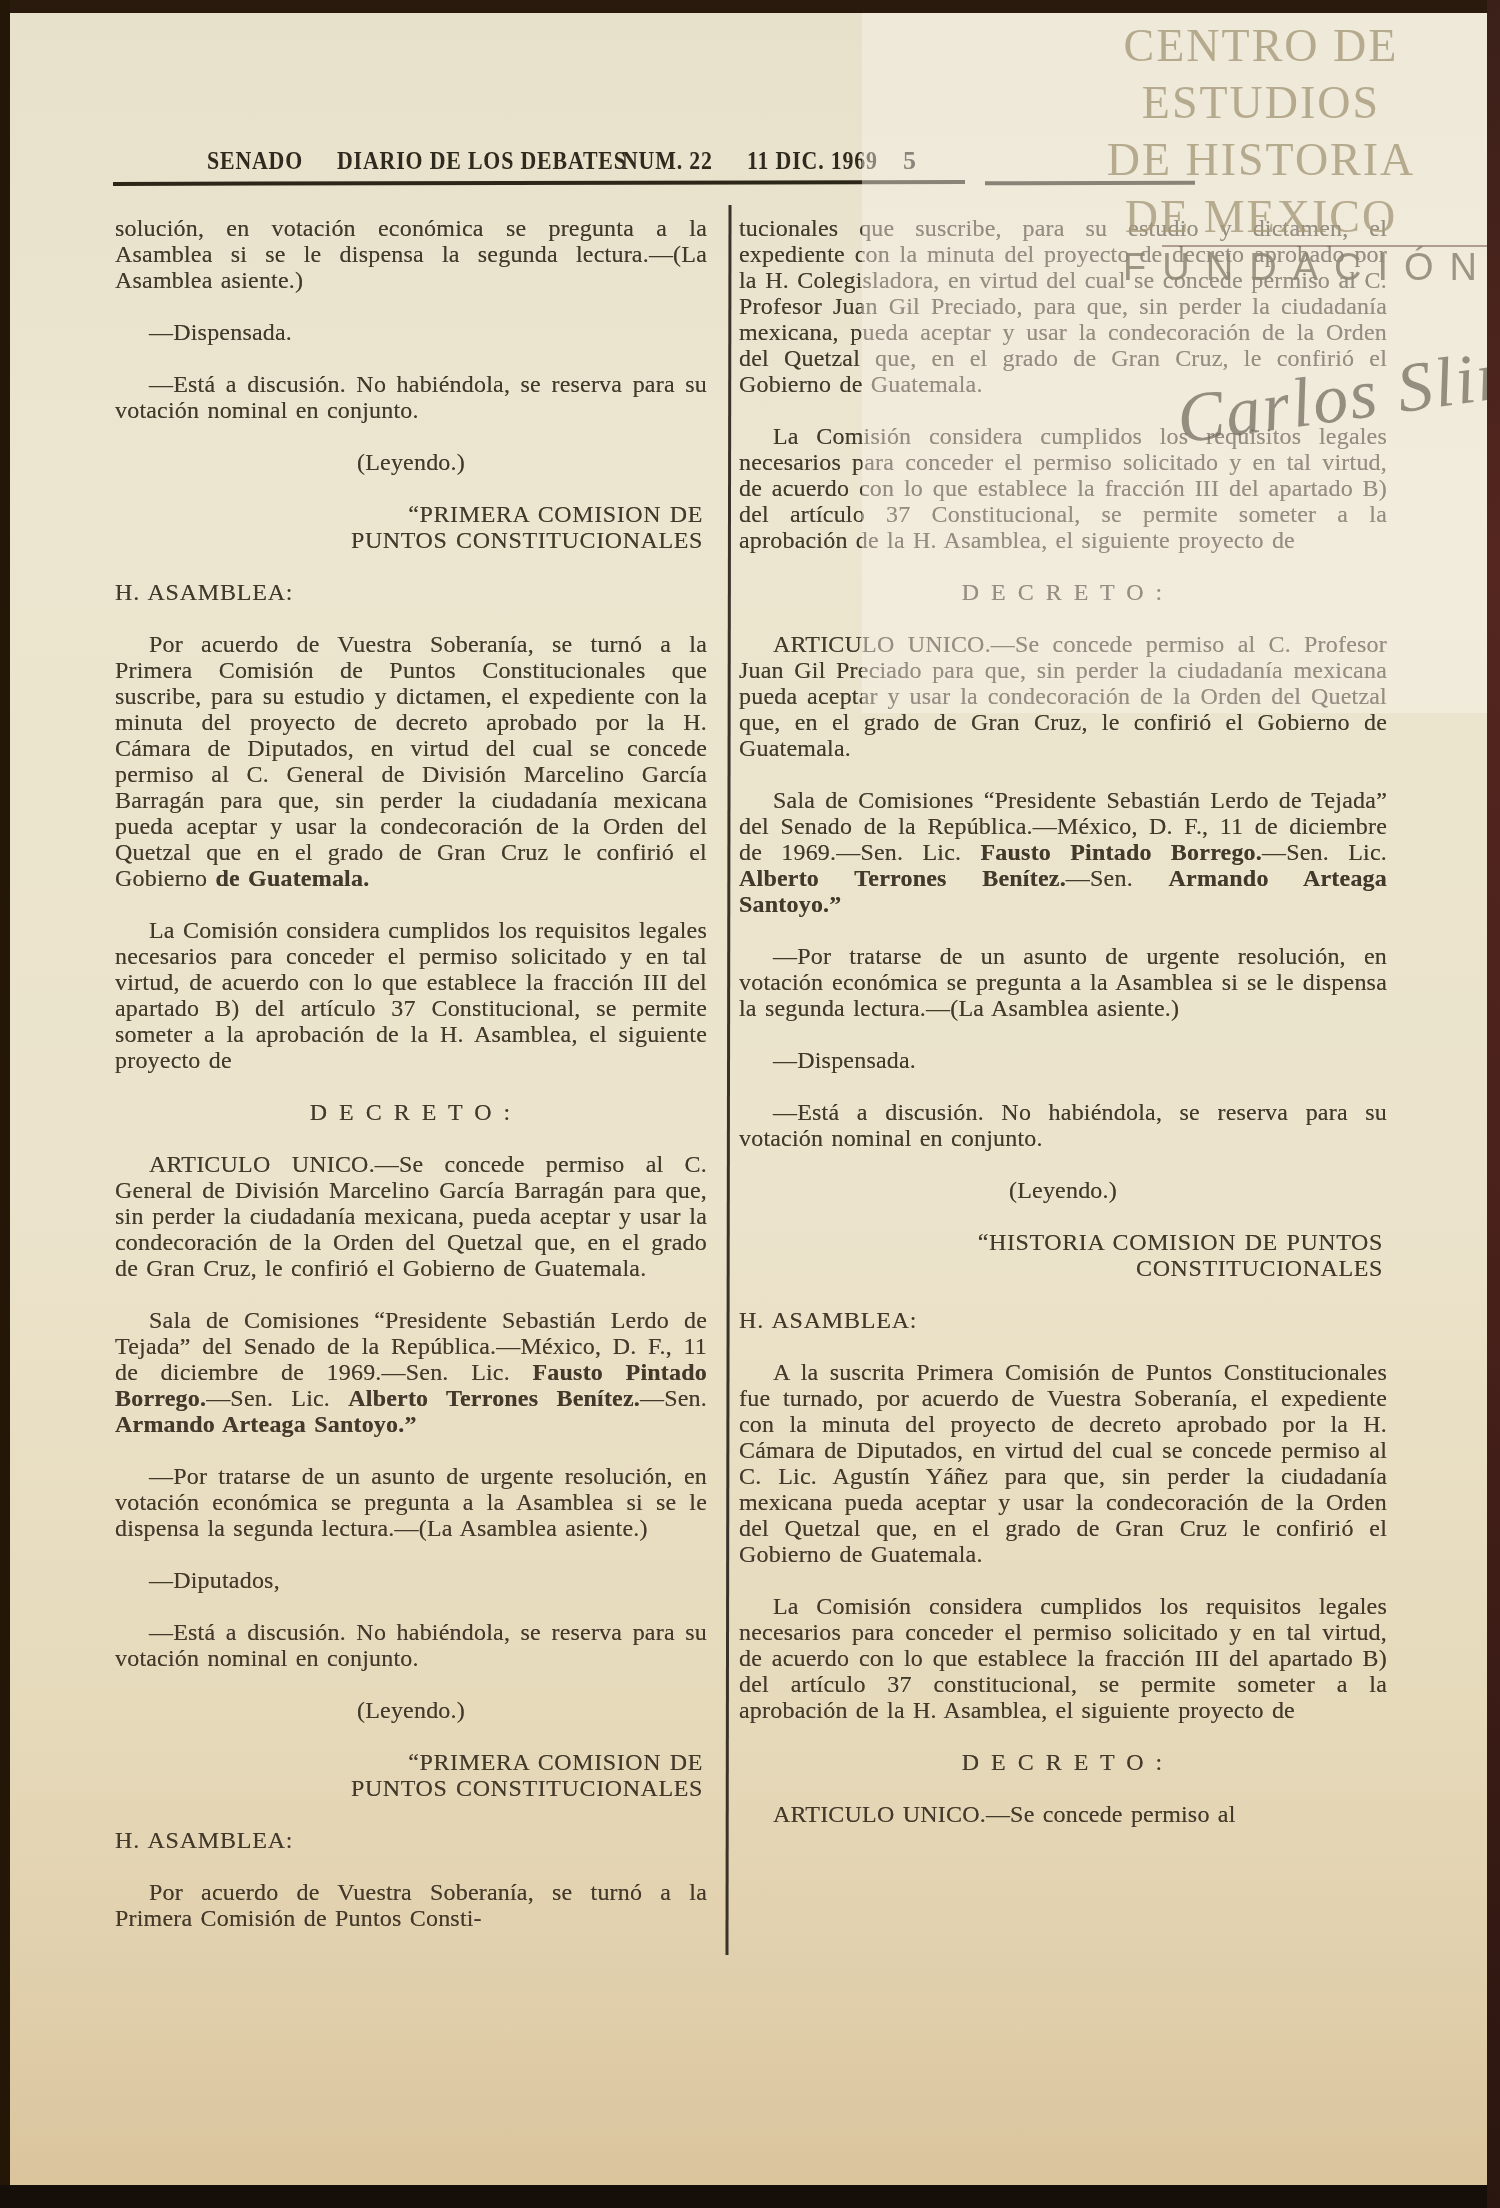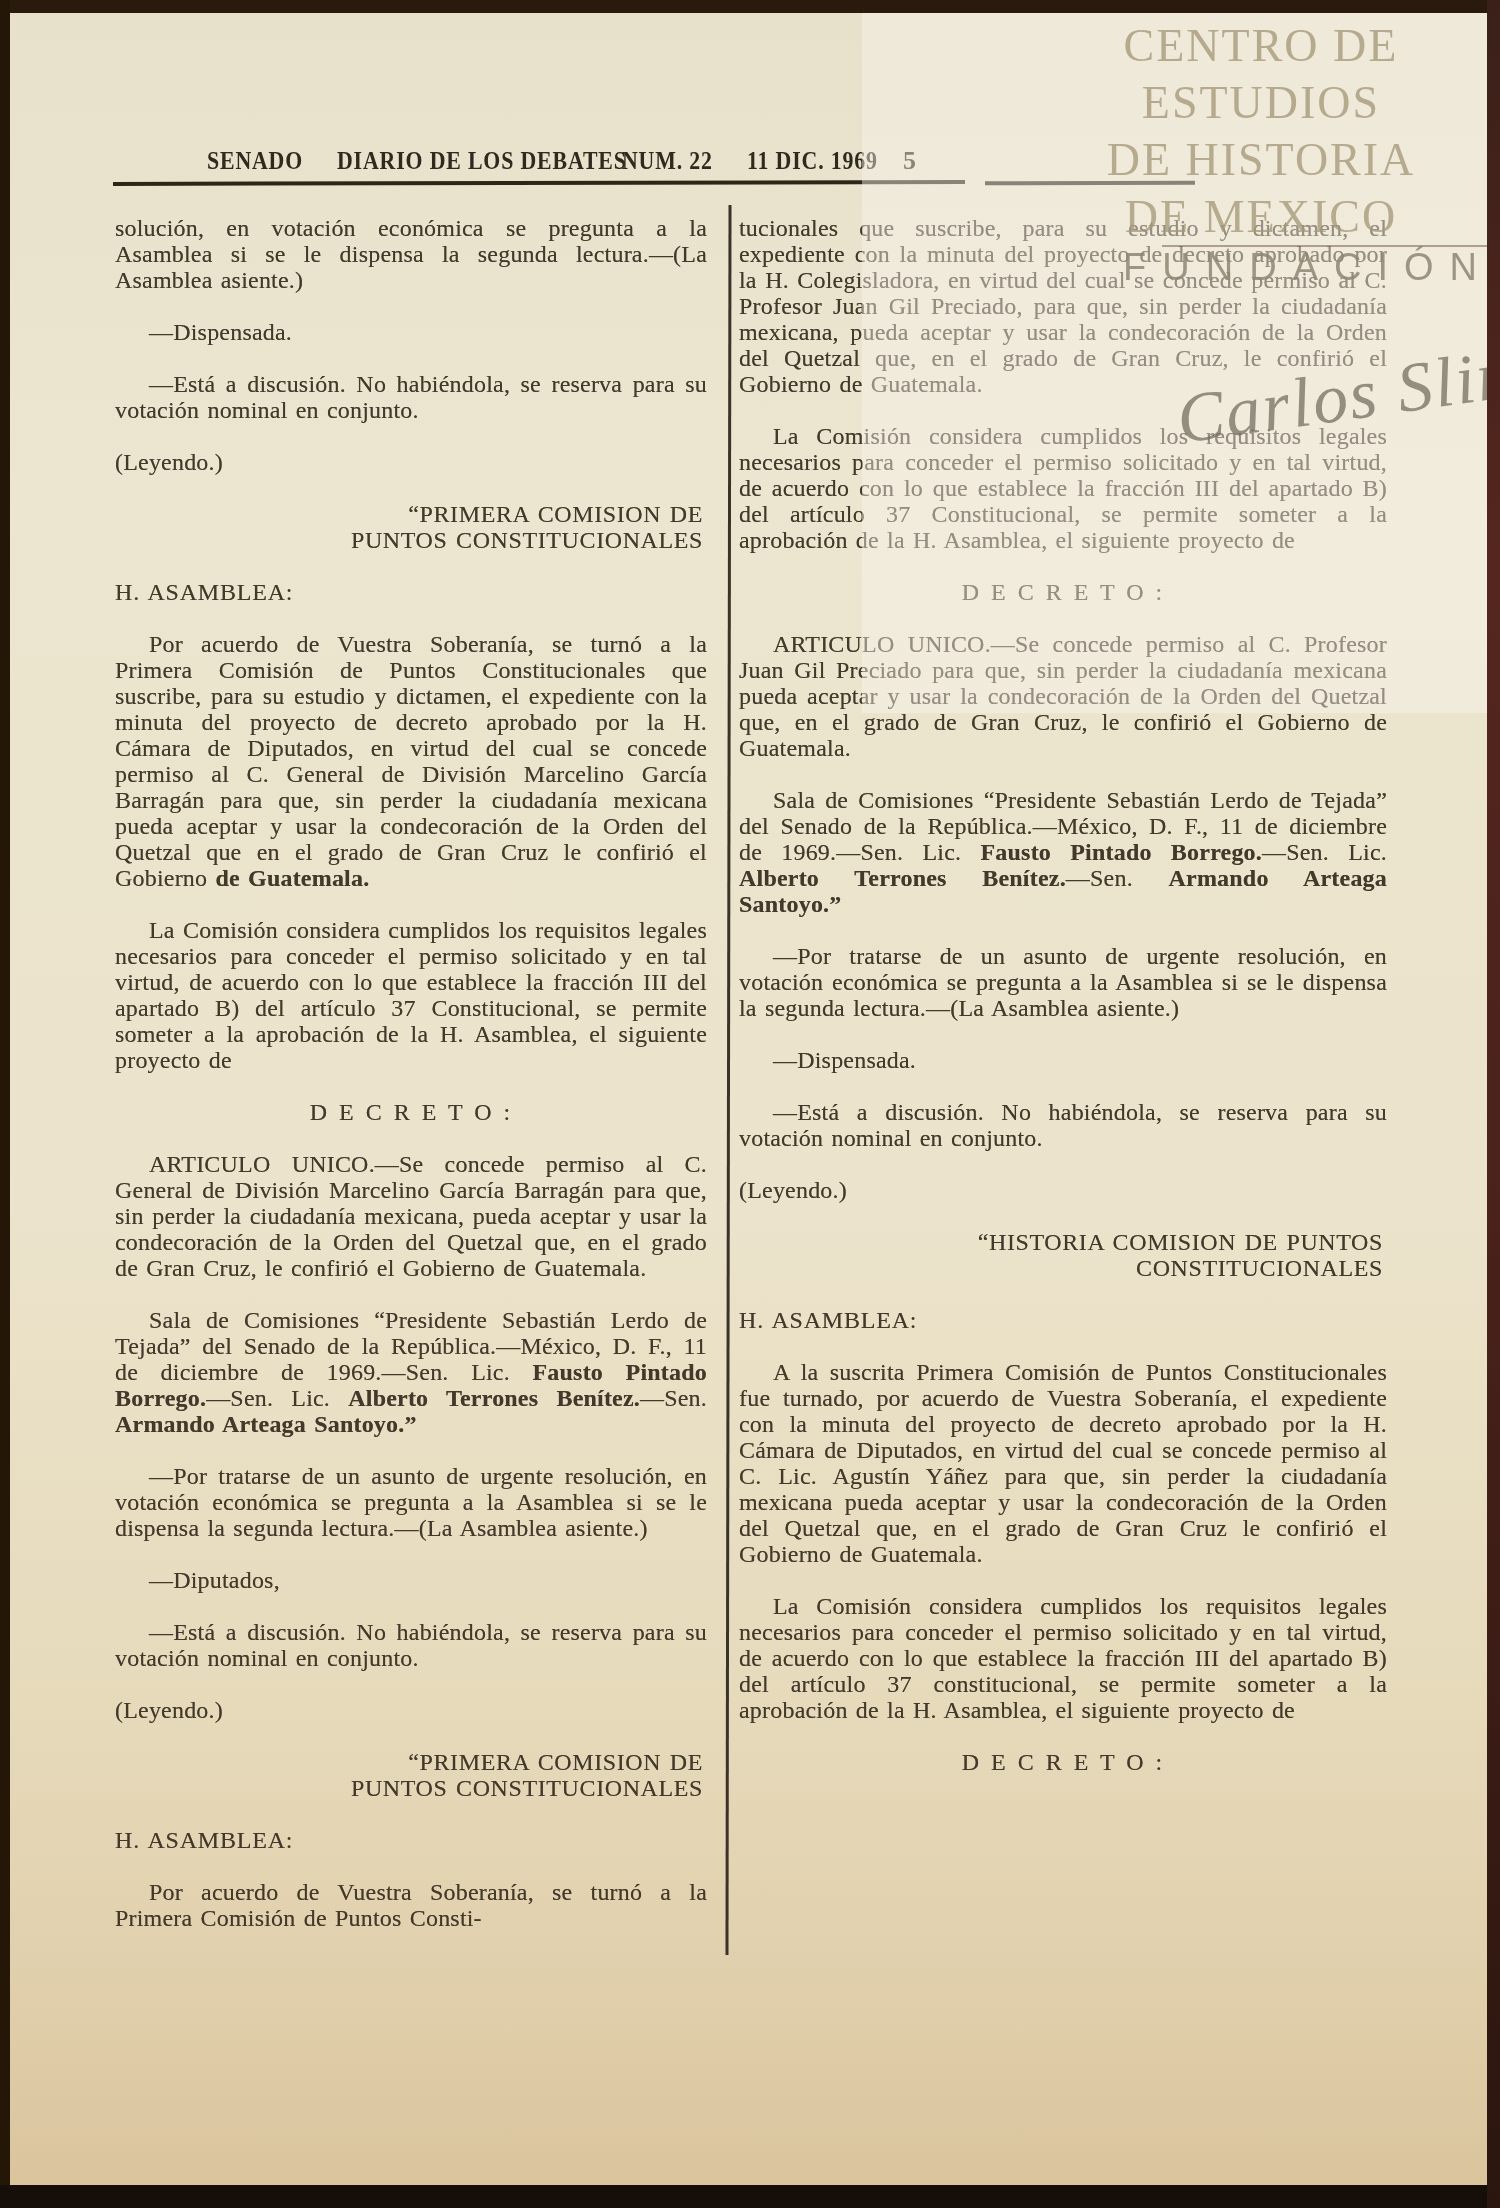--- a/index.html
+++ b/index.html
@@ -35,21 +35,21 @@
   .col{
     position:absolute;top:194px;font-size:24px;line-height:26px;color:#43392b;
     text-align:justify;word-spacing:2px;letter-spacing:.2px;height:1810px;overflow:hidden;
     text-shadow:0 0 .5px rgba(60,50,35,.55);
   }
   #col-left{left:105px;width:592px}
   #col-right{left:729px;width:648px}
   .p{margin:26px 0 0;text-indent:34px;padding:0}
   .p.first{margin-top:8px}
   .noindent{text-indent:0}
-  .center{text-indent:0}
+  .center{text-align:center;text-indent:0}
   .qright{text-align:right;text-indent:0;white-space:pre-line;padding-right:4px;letter-spacing:.6px}
   .decreto{text-align:center;text-indent:0;letter-spacing:2px}
   .label{text-indent:0;letter-spacing:.8px}
   .divider{position:absolute;left:717px;top:192px;width:3px;height:1750px;background:#3a332a;transform:rotate(.1deg)}
   
   .wm{position:absolute;left:852px;top:0;width:625px;height:700px;
       background:rgba(248,245,236,.45);z-index:5;overflow:visible;}
   .wm-lines{position:absolute;right:16px;top:4px;width:420px;text-align:center;
       font-family:"Liberation Serif","DejaVu Serif",serif;font-size:46px;line-height:57px;
       color:rgba(165,152,120,.78);letter-spacing:2px;}
@@ -111,20 +111,21 @@
       <p class="p body"><span>—Por tratarse de un asunto de urgente resolución, en votación económica se pregunta a la Asamblea si se le dispensa la segunda lectura.—(La Asamblea asiente.)</span></p>
       <p class="p body"><span>—Dispensada.</span></p>
       <p class="p body"><span>—Está a discusión. No habiéndola, se reserva para su votación nominal en conjunto.</span></p>
       <p class="p center"><span>(Leyendo.)</span></p>
       <p class="p qright"><span>“HISTORIA COMISION DE PUNTOS
 CONSTITUCIONALES</span></p>
       <p class="p label"><span>H. ASAMBLEA:</span></p>
       <p class="p body"><span>A la suscrita Primera Comisión de Puntos Constitucionales fue turnado, por acuerdo de Vuestra Soberanía, el expediente con la minuta del proyecto de decreto aprobado por la H. Cámara de Diputados, en virtud del cual se concede permiso al C. Lic. Agustín Yáñez para que, sin perder la ciudadanía mexicana pueda aceptar y usar la condecoración de la Orden del Quetzal que, en el grado de Gran Cruz le confirió el Gobierno de Guatemala.</span></p>
       <p class="p body"><span>La Comisión considera cumplidos los requisitos legales necesarios para conceder el permiso solicitado y en tal virtud, de acuerdo con lo que establece la fracción III del apartado B) del artículo 37 constitucional, se permite someter a la aprobación de la H. Asamblea, el siguiente proyecto de</span></p>
       <p class="p decreto"><span>D E C R E T O :</span></p>
+      <p class="p body"><span>ARTICULO UNICO.—Se concede permiso al</span></p>
     </div>
 
   <div class="wm">
     <div class="wm-lines" id="wm-lines">
         <div class="wm-line">CENTRO DE</div>
         <div class="wm-line">ESTUDIOS</div>
         <div class="wm-line">DE HISTORIA</div>
         <div class="wm-line">DE MEXICO</div>
       </div>
     <div class="wm-rule"></div>

